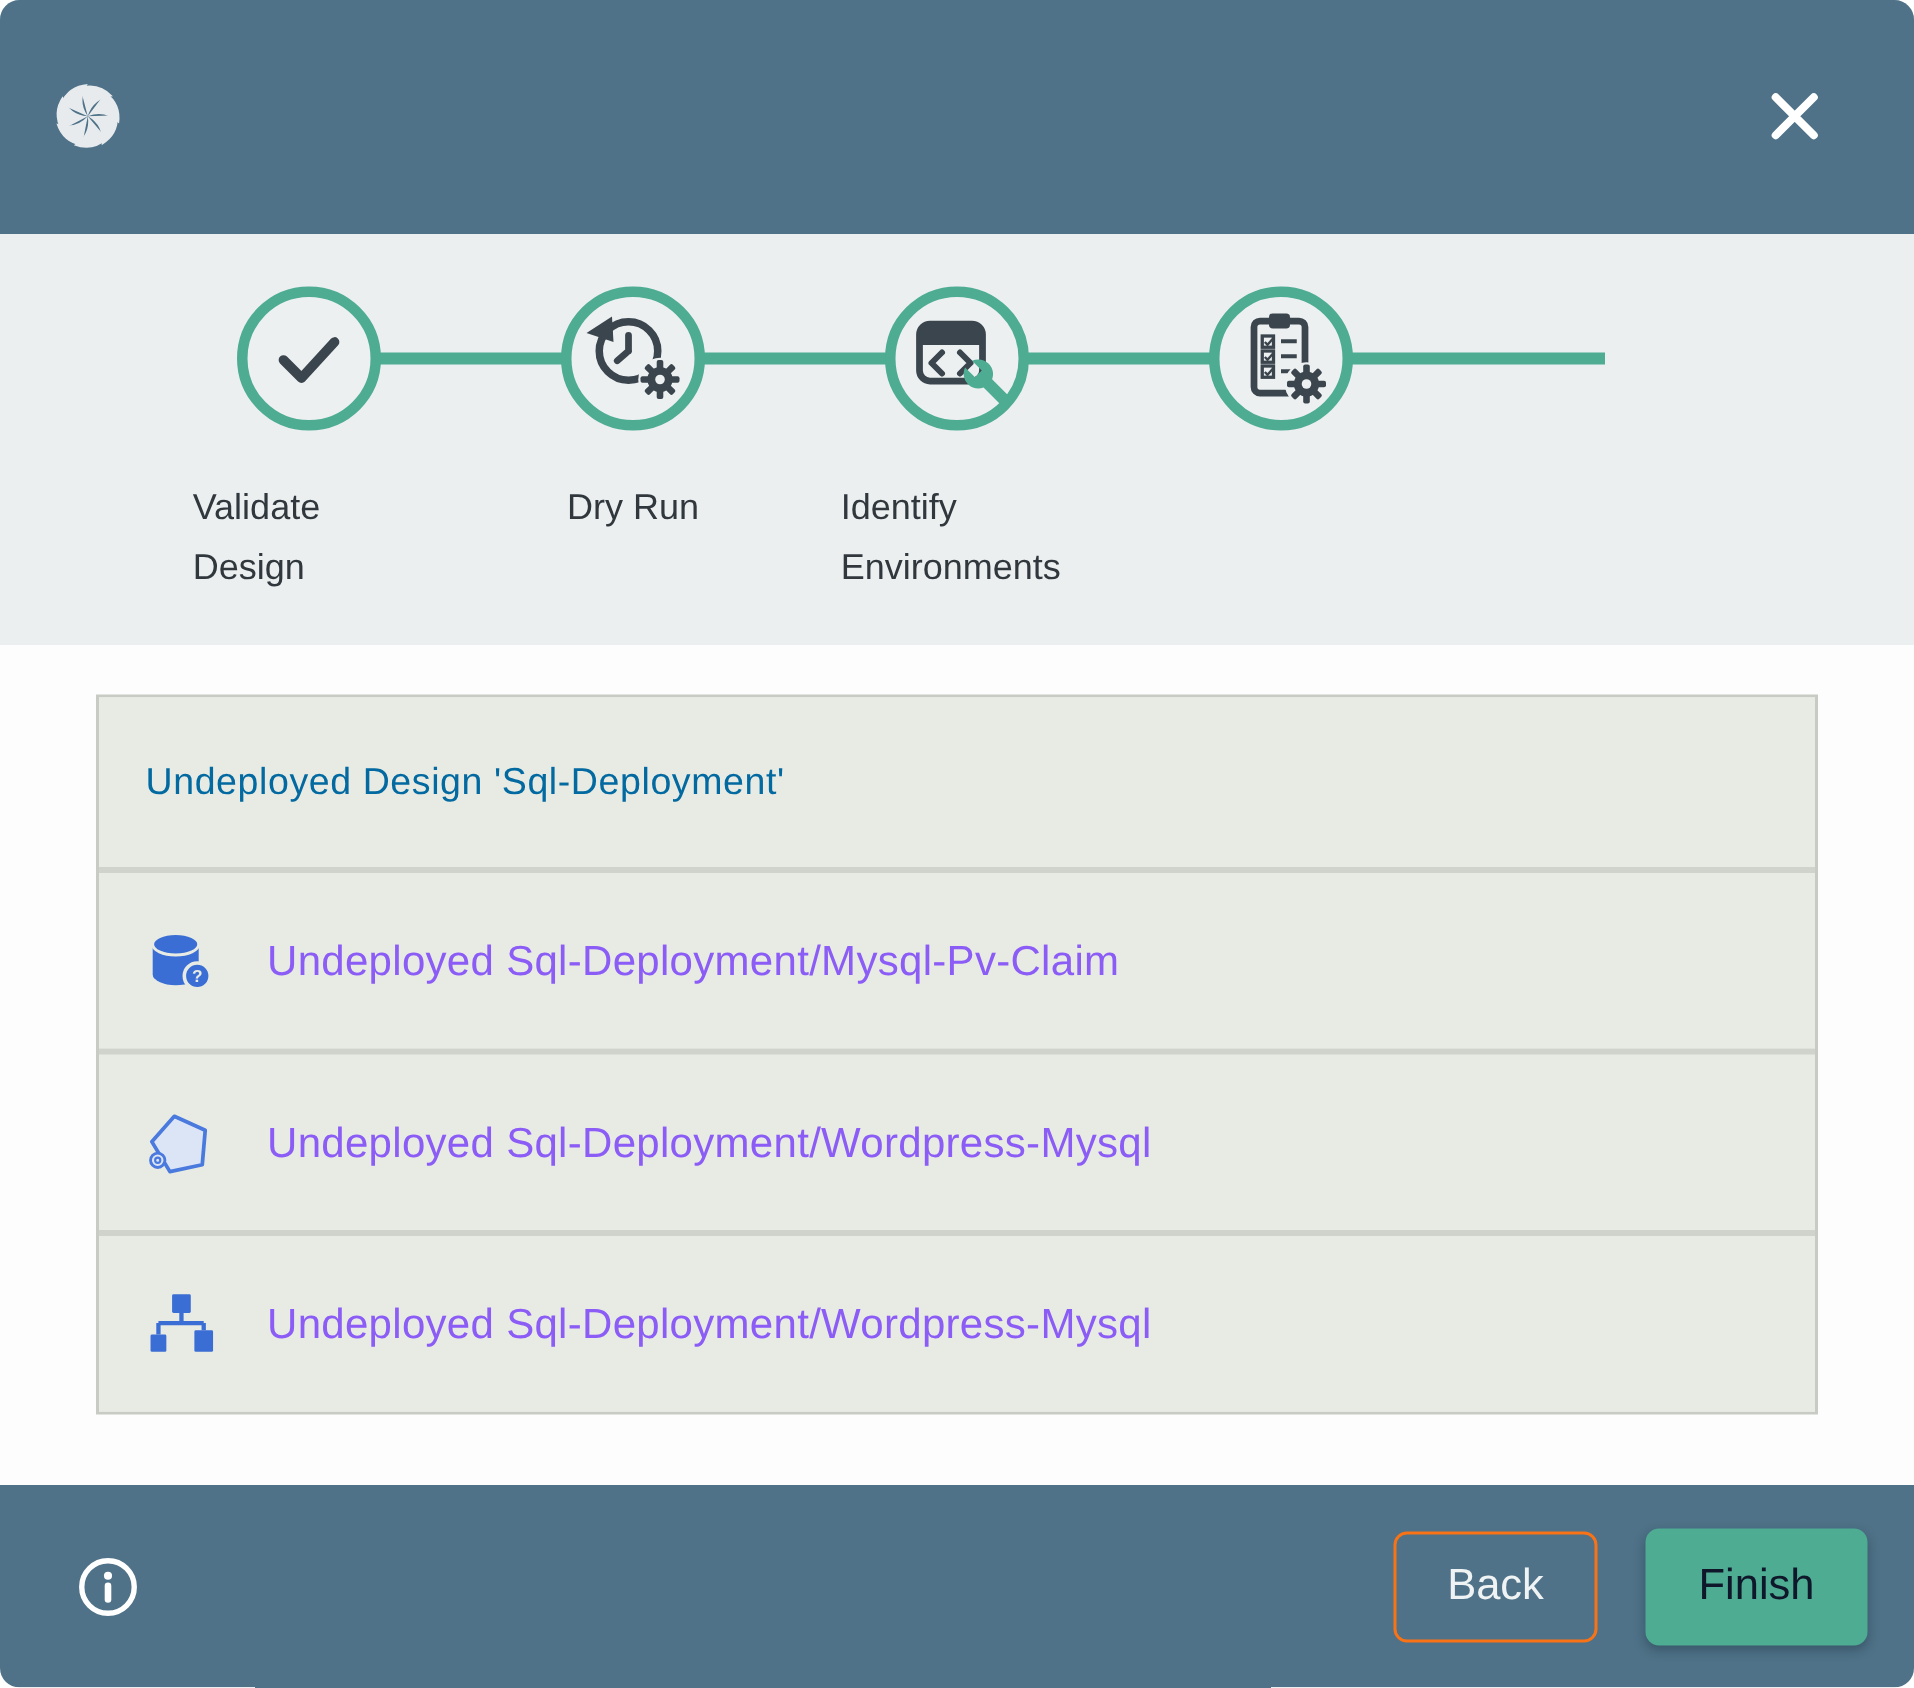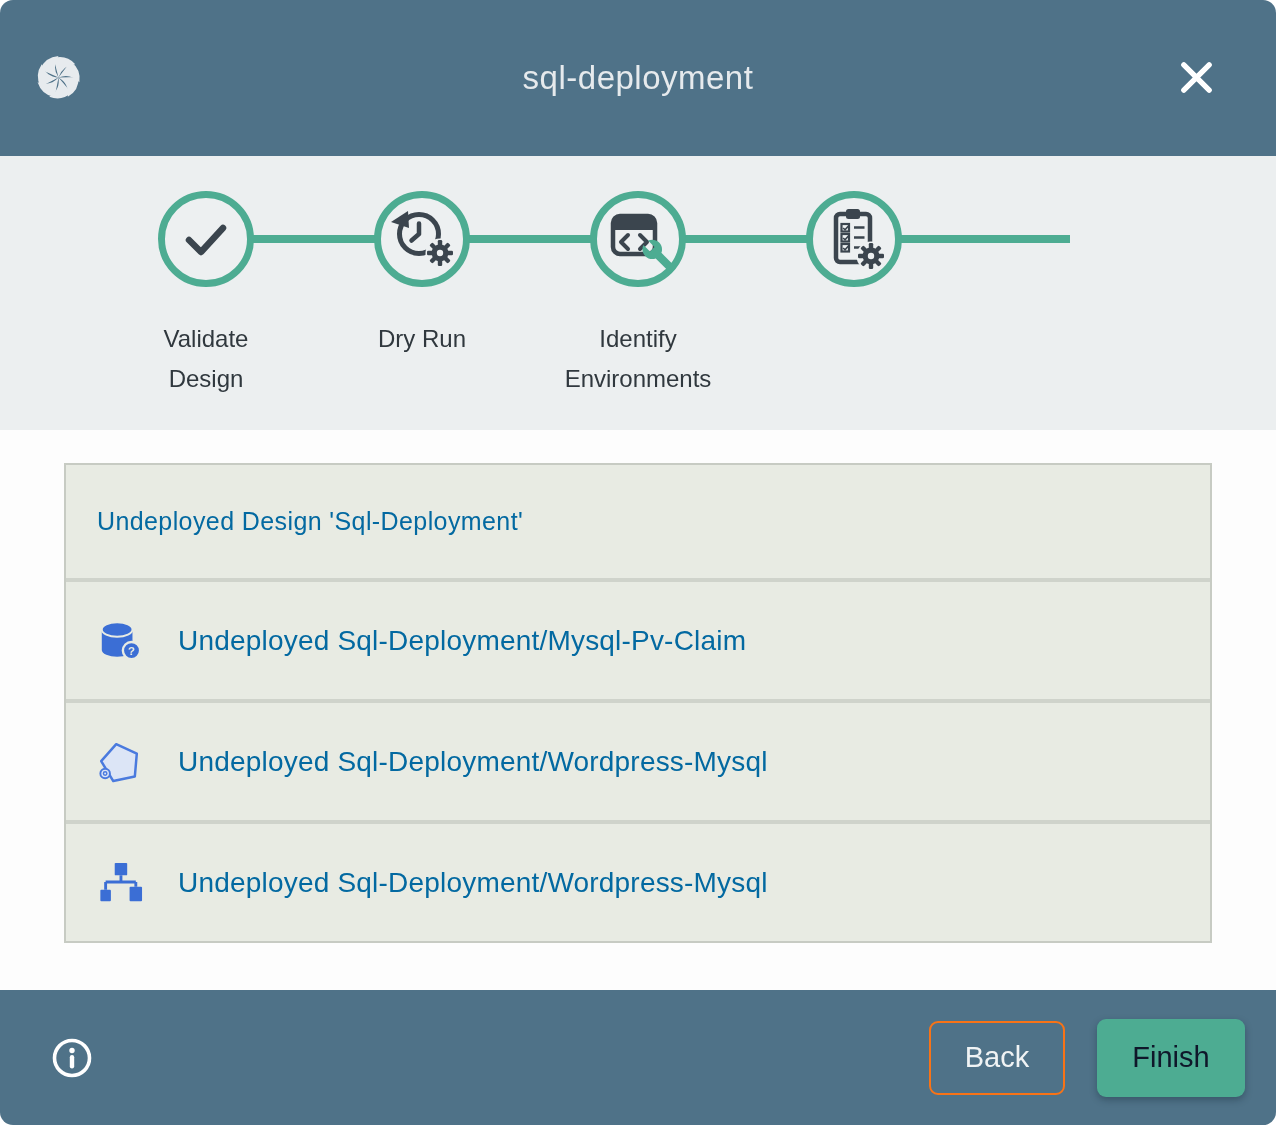--- a/index.html
+++ b/index.html
@@ -19,33 +19,33 @@
 
   
   .stepper { height:274px; background:#eceff0; position:relative; flex:0 0 auto; }
   .stepper-track { position:absolute; left:206px; width:864px; top:79px; height:8px; background:#4dac92; }
   .steps-row { position:relative; width:1080px; margin:0 auto; display:flex; }
   .step { width:216px; display:flex; flex-direction:column; align-items:center; padding-top:35px; }
   .step-circle { width:96px; height:96px; border-radius:50%; border:7px solid #4dac92;
                  background:#edf0f1; display:flex; align-items:center; justify-content:center; }
   .step-circle.active { background:#c4d2da; }
   .step-circle svg { width:82px; height:82px; }
-  .step-label { margin-top:32px; max-width:155px; text-align:center; font-size:24px;
+  .step-label { margin-top:32px; max-width:155px; font-size:24px;
                 line-height:40px; color:#30383e; }
 
   
   .content { height:560px; background:#fdfdfd; flex:0 0 auto; padding:33px 64px 0; }
   .status-list { border:2px solid #c7cbc3; }
   .list-row { background:#e8ebe3; display:flex; align-items:center; padding-left:31px; }
   .list-row + .list-row { border-top:4px solid #cfd3cb; }
   .list-header-row { height:113px; }
   .list-header-text { font-size:25px; font-weight:300; letter-spacing:.4px; color:#0369a1; }
   .list-item-row { height:121px; }
   .item-icon { width:46px; height:46px; flex:0 0 auto; }
-  .item-text { margin-left:35px; font-size:28px; color:#0369a1; letter-spacing:.2px; }
+  .item-text { margin-left:35px; font-size:28px; color:#8b5cf6; letter-spacing:.2px; }
 
   
   .modal-footer { height:135px; background:#4f7288; flex:1 0 auto;
                   display:flex; align-items:center; }
   .info-btn { margin-left:50px; width:44px; height:44px; background:none; border:none; padding:0; cursor:pointer; }
   .footer-spacer { flex:1; }
   .btn { font-family:inherit; font-size:29px; border-radius:9px; cursor:pointer; }
   .btn-back { min-width:136px; height:74px; background:transparent; border:2px solid #f97316;
               color:#f0f3f4; padding:0 30px; }
   .btn-finish { min-width:148px; height:78px; background:#4dac92; border:none; color:#0f172a;
@@ -62,21 +62,20 @@
       <g fill="#e7ebee">
         <path d="M50 50 L14 34 Q24 10 50 8 Q36 30 50 50 Z"></path>
         <path d="M50 50 L14 34 Q24 10 50 8 Q36 30 50 50 Z" transform="rotate(51.4 50 50)"></path>
         <path d="M50 50 L14 34 Q24 10 50 8 Q36 30 50 50 Z" transform="rotate(102.9 50 50)"></path>
         <path d="M50 50 L14 34 Q24 10 50 8 Q36 30 50 50 Z" transform="rotate(154.3 50 50)"></path>
         <path d="M50 50 L14 34 Q24 10 50 8 Q36 30 50 50 Z" transform="rotate(205.7 50 50)"></path>
         <path d="M50 50 L14 34 Q24 10 50 8 Q36 30 50 50 Z" transform="rotate(257.1 50 50)"></path>
         <path d="M50 50 L14 34 Q24 10 50 8 Q36 30 50 50 Z" transform="rotate(308.6 50 50)"></path>
       </g>
     </svg>
-    <div class="header-title">sql-deployment</div>
     <button class="close-btn">
       <svg viewBox="0 0 40 40" width="39" height="39">
         <path d="M7 7 L33 33 M33 7 L7 33" stroke="#ffffff" stroke-width="5.5" stroke-linecap="round" fill="none"></path>
       </svg>
     </button>
   </div>
 
   <div class="stepper">
     <div class="stepper-track"></div>
     <div class="steps-row">

